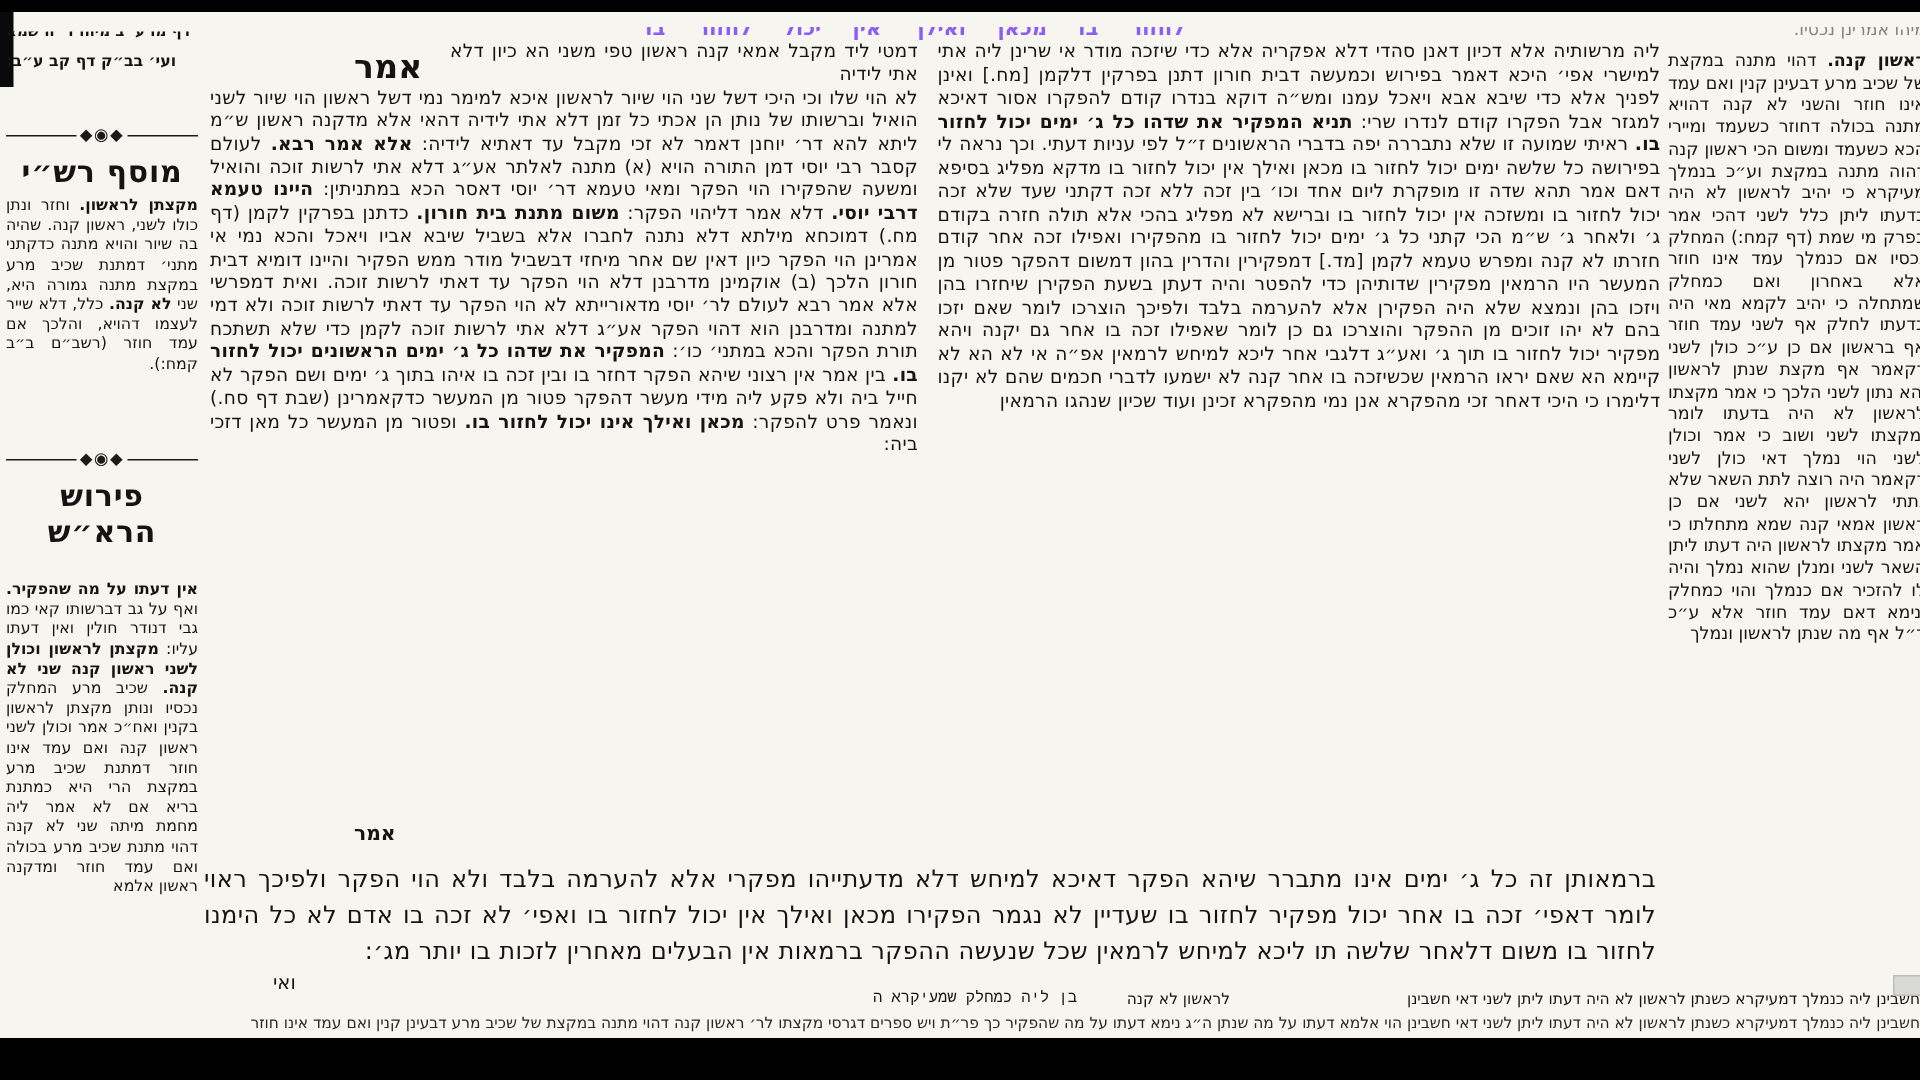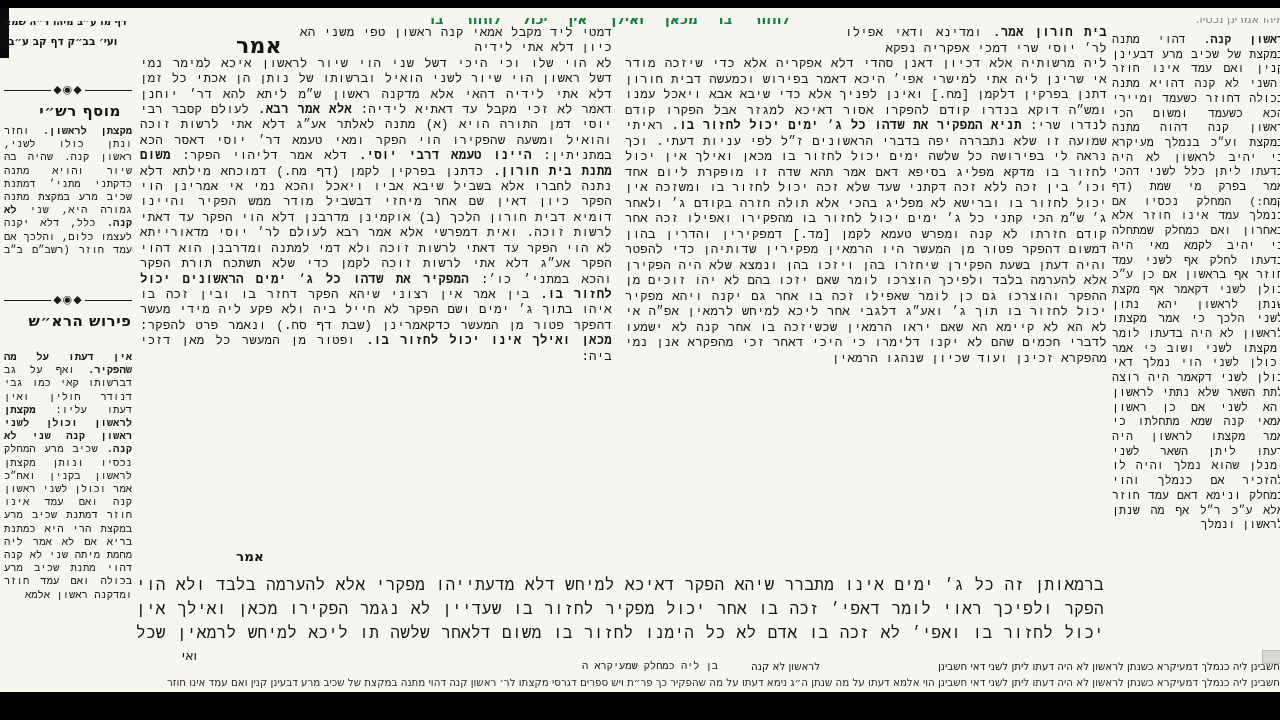--- a/index.html
+++ b/index.html
@@ -1,41 +1,41 @@
 <!DOCTYPE html>
 <html lang="he"><head>
 <meta charset="utf-8">
 <style>
   html,body{margin:0;padding:0;background:#000;width:1280px;height:720px;overflow:hidden;
     font-family:"DejaVu Sans",sans-serif;}
   .page{position:absolute;left:0;top:8px;width:1280px;height:684px;background:#f6f5f0;color:#161412;}
   .rtl{direction:rtl;unicode-bidi:embed;}
-  .just{text-align:justify;text-align-last:right;font-family:Liberation Mono, monospace;}
+  .just{text-align:justify;text-align-last:right;}
   p{margin:0;}
   .bld{font-weight:bold;}
 
   
   .corner-strip{position:absolute;left:0;top:0;width:9px;height:50px;background:#0a0a0a;}
   .artifact{position:absolute;left:1262px;top:642px;width:18px;height:12px;background:#d9d9d6;border:1px solid #bdbdb9;}
 
   
   .margin-col{position:absolute;left:4px;top:10px;width:128px;}
   .ref-clip{height:11px;overflow:hidden;margin-top:3px;}
   .ref-clip p{margin-top:-5px;font-size:10px;font-weight:bold;text-align:left;}
   .ref-line{margin-top:3px;font-size:10.5px;font-weight:bold;text-align:left;}
   .orn{display:flex;align-items:center;margin-top:38px;color:#1c1a18;}
   .orn::before,.orn::after{content:"";flex:1;border-top:1.5px solid #1c1a18;}
   .orn span{font-size:11px;letter-spacing:1px;padding:0 2px;line-height:10px;}
-  .m-head{font-size:15px;font-weight:bold;text-align:center;margin-top:7px;letter-spacing:.5px;margin-left:24px;}
+  .m-head{font-size:20px;font-weight:bold;text-align:center;margin-top:7px;letter-spacing:.5px;}
   .m-body{margin-top:5px;font-size:10.5px;line-height:13.2px;overflow:hidden;}
   .m-body.b1{height:132px;}
   .m-body.b2{height:300px;margin-top:21px;}
 
   
-  .cutline{position:absolute;left:324px;top:10px;width:466px;height:14px;overflow:hidden;color:#15803d;}
+  .cutline{position:absolute;left:324px;top:10px;width:466px;height:14px;overflow:hidden;color:#8b5cf6;}
   .cutline span{display:block;margin-top:-7px;font-size:14px;font-weight:bold;white-space:nowrap;word-spacing:16px;}
 
   
   .rashi-col{position:absolute;left:140px;top:18px;width:472px;height:522px;overflow:hidden;
     font-size:12.4px;line-height:15.4px;letter-spacing:.2px;}
   .rashi-col .lead{margin-left:160px;}
   .headword{position:absolute;left:96px;top:12px;font-size:22px;font-weight:bold;}
   .catchword-amar{position:absolute;left:236px;top:540px;font-size:13.5px;font-weight:bold;}
 
   
@@ -76,42 +76,41 @@
   <div class="margin-col">
     <div class="ref-clip">
       <p>דף מו ע״ב מיהו ד״ה שמא</p>
     </div>
     <p class="ref-line">ועי׳ בב״ק דף קב ע״ב:</p>
 
     <div class="orn">
         <span>◆◉◆</span>
       </div>
     <p class="m-head">מוסף רש״י</p>
-    <p class="m-body b1 just"><span class="bld">מקצתן לראשון.</span><span> וחזר ונתן כולו לשני, ראשון קנה. שהיה בה שיור והויא מתנה כדקתני מתני׳ דמתנת שכיב מרע במקצת מתנה גמורה היא, שני </span><span class="bld">לא קנה.</span><span> כלל, דלא יקנה לעצמו כלום, והלכך אם עמד חוזר (רשב״ם ב״ב קמח:).</span></p>
+    <p class="m-body b1 just"><span class="bld">מקצתן לראשון.</span><span> וחזר ונתן כולו לשני, ראשון קנה. שהיה בה שיור והויא מתנה כדקתני מתני׳ דמתנת שכיב מרע במקצת מתנה גמורה היא, שני </span><span class="bld">לא קנה.</span><span> כלל, דלא שייר לעצמו דהויא, והלכך אם עמד חוזר (רשב״ם ב״ב קמח:).</span></p>
 
     <div class="orn">
         <span>◆◉◆</span>
       </div>
     <p class="m-head">פירוש הרא״ש</p>
     <p class="m-body b2 just"><span class="bld">אין דעתו על מה שהפקיר.</span><span> ואף על גב דברשותו קאי כמו גבי דנודר חולין ואין דעתו עליו: </span><span class="bld">מקצתן לראשון וכולן לשני ראשון קנה שני לא קנה.</span><span> שכיב מרע המחלק נכסיו ונותן מקצתן לראשון בקנין ואח״כ אמר וכולן לשני ראשון קנה ואם עמד אינו חוזר דמתנת שכיב מרע במקצת הרי היא כמתנת בריא אם לא אמר ליה מחמת מיתה שני לא קנה דהוי מתנת שכיב מרע בכולה ואם עמד חוזר ומדקנה ראשון אלמא</span></p>
   </div>
 
   <div class="cutline">
     <span>לחזור בו מכאן ואילך אין יכול לחזור בו</span>
   </div>
 
   <div class="rashi-col">
     <span class="headword">אמר</span>
     <p class="lead just"><span>דמטי ליד מקבל אמאי קנה ראשון טפי משני הא כיון דלא אתי לידיה</span></p>
     <p class="just"><span>לא הוי שלו וכי היכי דשל שני הוי שיור לראשון איכא למימר נמי דשל ראשון הוי שיור לשני הואיל וברשותו של נותן הן אכתי כל זמן דלא אתי לידיה דהאי אלא מדקנה ראשון ש״מ ליתא להא דר׳ יוחנן דאמר לא זכי מקבל עד דאתיא לידיה: </span><span class="bld">אלא אמר רבא.</span><span> לעולם קסבר רבי יוסי דמן התורה הויא (א) מתנה לאלתר אע״ג דלא אתי לרשות זוכה והואיל ומשעה שהפקירו הוי הפקר ומאי טעמא דר׳ יוסי דאסר הכא במתניתין: </span><span class="bld">היינו טעמא דרבי יוסי.</span><span> דלא אמר דליהוי הפקר: </span><span class="bld">משום מתנת בית חורון.</span><span> כדתנן בפרקין לקמן (דף מח.) דמוכחא מילתא דלא נתנה לחברו אלא בשביל שיבא אביו ויאכל והכא נמי אי אמרינן הוי הפקר כיון דאין שם אחר מיחזי דבשביל מודר ממש הפקיר והיינו דומיא דבית חורון הלכך (ב) אוקמינן מדרבנן דלא הוי הפקר עד דאתי לרשות זוכה. ואית דמפרשי אלא אמר רבא לעולם לר׳ יוסי מדאורייתא לא הוי הפקר עד דאתי לרשות זוכה ולא דמי למתנה ומדרבנן הוא דהוי הפקר אע״ג דלא אתי לרשות זוכה לקמן כדי שלא תשתכח תורת הפקר והכא במתני׳ כו׳: </span><span class="bld">המפקיר את שדהו כל ג׳ ימים הראשונים יכול לחזור בו.</span><span> בין אמר אין רצוני שיהא הפקר דחזר בו ובין זכה בו איהו בתוך ג׳ ימים ושם הפקר לא חייל ביה ולא פקע ליה מידי מעשר דהפקר פטור מן המעשר כדקאמרינן (שבת דף סח.) ונאמר פרט להפקר: </span><span class="bld">מכאן ואילך אינו יכול לחזור בו.</span><span> ופטור מן המעשר כל מאן דזכי ביה:</span></p>
   </div>
   <span class="catchword-amar">אמר</span>
 
   <div class="rosh-col">
-    <p class="lead just"><span class="bld">בית חורון אמר.</span><span> ומדינא ודאי אפילו לר׳ יוסי שרי דמכי אפקריה נפקא</span></p>
     <p class="just"><span>ליה מרשותיה אלא דכיון דאנן סהדי דלא אפקריה אלא כדי שיזכה מודר אי שרינן ליה אתי למישרי אפי׳ היכא דאמר בפירוש וכמעשה דבית חורון דתנן בפרקין דלקמן [מח.] ואינן לפניך אלא כדי שיבא אבא ויאכל עמנו ומש״ה דוקא בנדרו קודם להפקרו אסור דאיכא למגזר אבל הפקרו קודם לנדרו שרי: </span><span class="bld">תניא המפקיר את שדהו כל ג׳ ימים יכול לחזור בו.</span><span> ראיתי שמועה זו שלא נתבררה יפה בדברי הראשונים ז״ל לפי עניות דעתי. וכך נראה לי בפירושה כל שלשה ימים יכול לחזור בו מכאן ואילך אין יכול לחזור בו מדקא מפליג בסיפא דאם אמר תהא שדה זו מופקרת ליום אחד וכו׳ בין זכה ללא זכה דקתני שעד שלא זכה יכול לחזור בו ומשזכה אין יכול לחזור בו וברישא לא מפליג בהכי אלא תולה חזרה בקודם ג׳ ולאחר ג׳ ש״מ הכי קתני כל ג׳ ימים יכול לחזור בו מהפקירו ואפילו זכה אחר קודם חזרתו לא קנה ומפרש טעמא לקמן [מד.] דמפקירין והדרין בהון דמשום דהפקר פטור מן המעשר היו הרמאין מפקירין שדותיהן כדי להפטר והיה דעתן בשעת הפקירן שיחזרו בהן ויזכו בהן ונמצא שלא היה הפקירן אלא להערמה בלבד ולפיכך הוצרכו לומר שאם יזכו בהם לא יהו זוכים מן ההפקר והוצרכו גם כן לומר שאפילו זכה בו אחר גם יקנה ויהא מפקיר יכול לחזור בו תוך ג׳ ואע״ג דלגבי אחר ליכא למיחש לרמאין אפ״ה אי לא הא לא קיימא הא שאם יראו הרמאין שכשיזכה בו אחר קנה לא ישמעו לדברי חכמים שהם לא יקנו דלימרו כי היכי דאחר זכי מהפקרא אנן נמי מהפקרא זכינן ועוד שכיון שנהגו הרמאין</span></p>
   </div>
 
   <div class="tos-col">
     <div class="tos-cut">
       <p>מיהו אמרינן נכסיו.</p>
     </div>
     <p class="body just"><span class="bld">ראשון קנה.</span><span> דהוי מתנה במקצת של שכיב מרע דבעינן קנין ואם עמד אינו חוזר והשני לא קנה דהויא מתנה בכולה דחוזר כשעמד ומיירי הכא כשעמד ומשום הכי ראשון קנה דהוה מתנה במקצת וע״כ בנמלך מעיקרא כי יהיב לראשון לא היה בדעתו ליתן כלל לשני דהכי אמר בפרק מי שמת (דף קמח:) המחלק נכסיו אם כנמלך עמד אינו חוזר אלא באחרון ואם כמחלק שמתחלה כי יהיב לקמא מאי היה בדעתו לחלק אף לשני עמד חוזר אף בראשון אם כן ע״כ כולן לשני דקאמר אף מקצת שנתן לראשון יהא נתון לשני הלכך כי אמר מקצתו לראשון לא היה בדעתו לומר ומקצתו לשני ושוב כי אמר וכולן לשני הוי נמלך דאי כולן לשני דקאמר היה רוצה לתת השאר שלא נתתי לראשון יהא לשני אם כן ראשון אמאי קנה שמא מתחלתו כי אמר מקצתו לראשון היה דעתו ליתן השאר לשני ומנלן שהוא נמלך והיה לו להזכיר אם כנמלך והוי כמחלק ונימא דאם עמד חוזר אלא ע״כ ר״ל אף מה שנתן לראשון ונמלך</span></p>
   </div>
 

